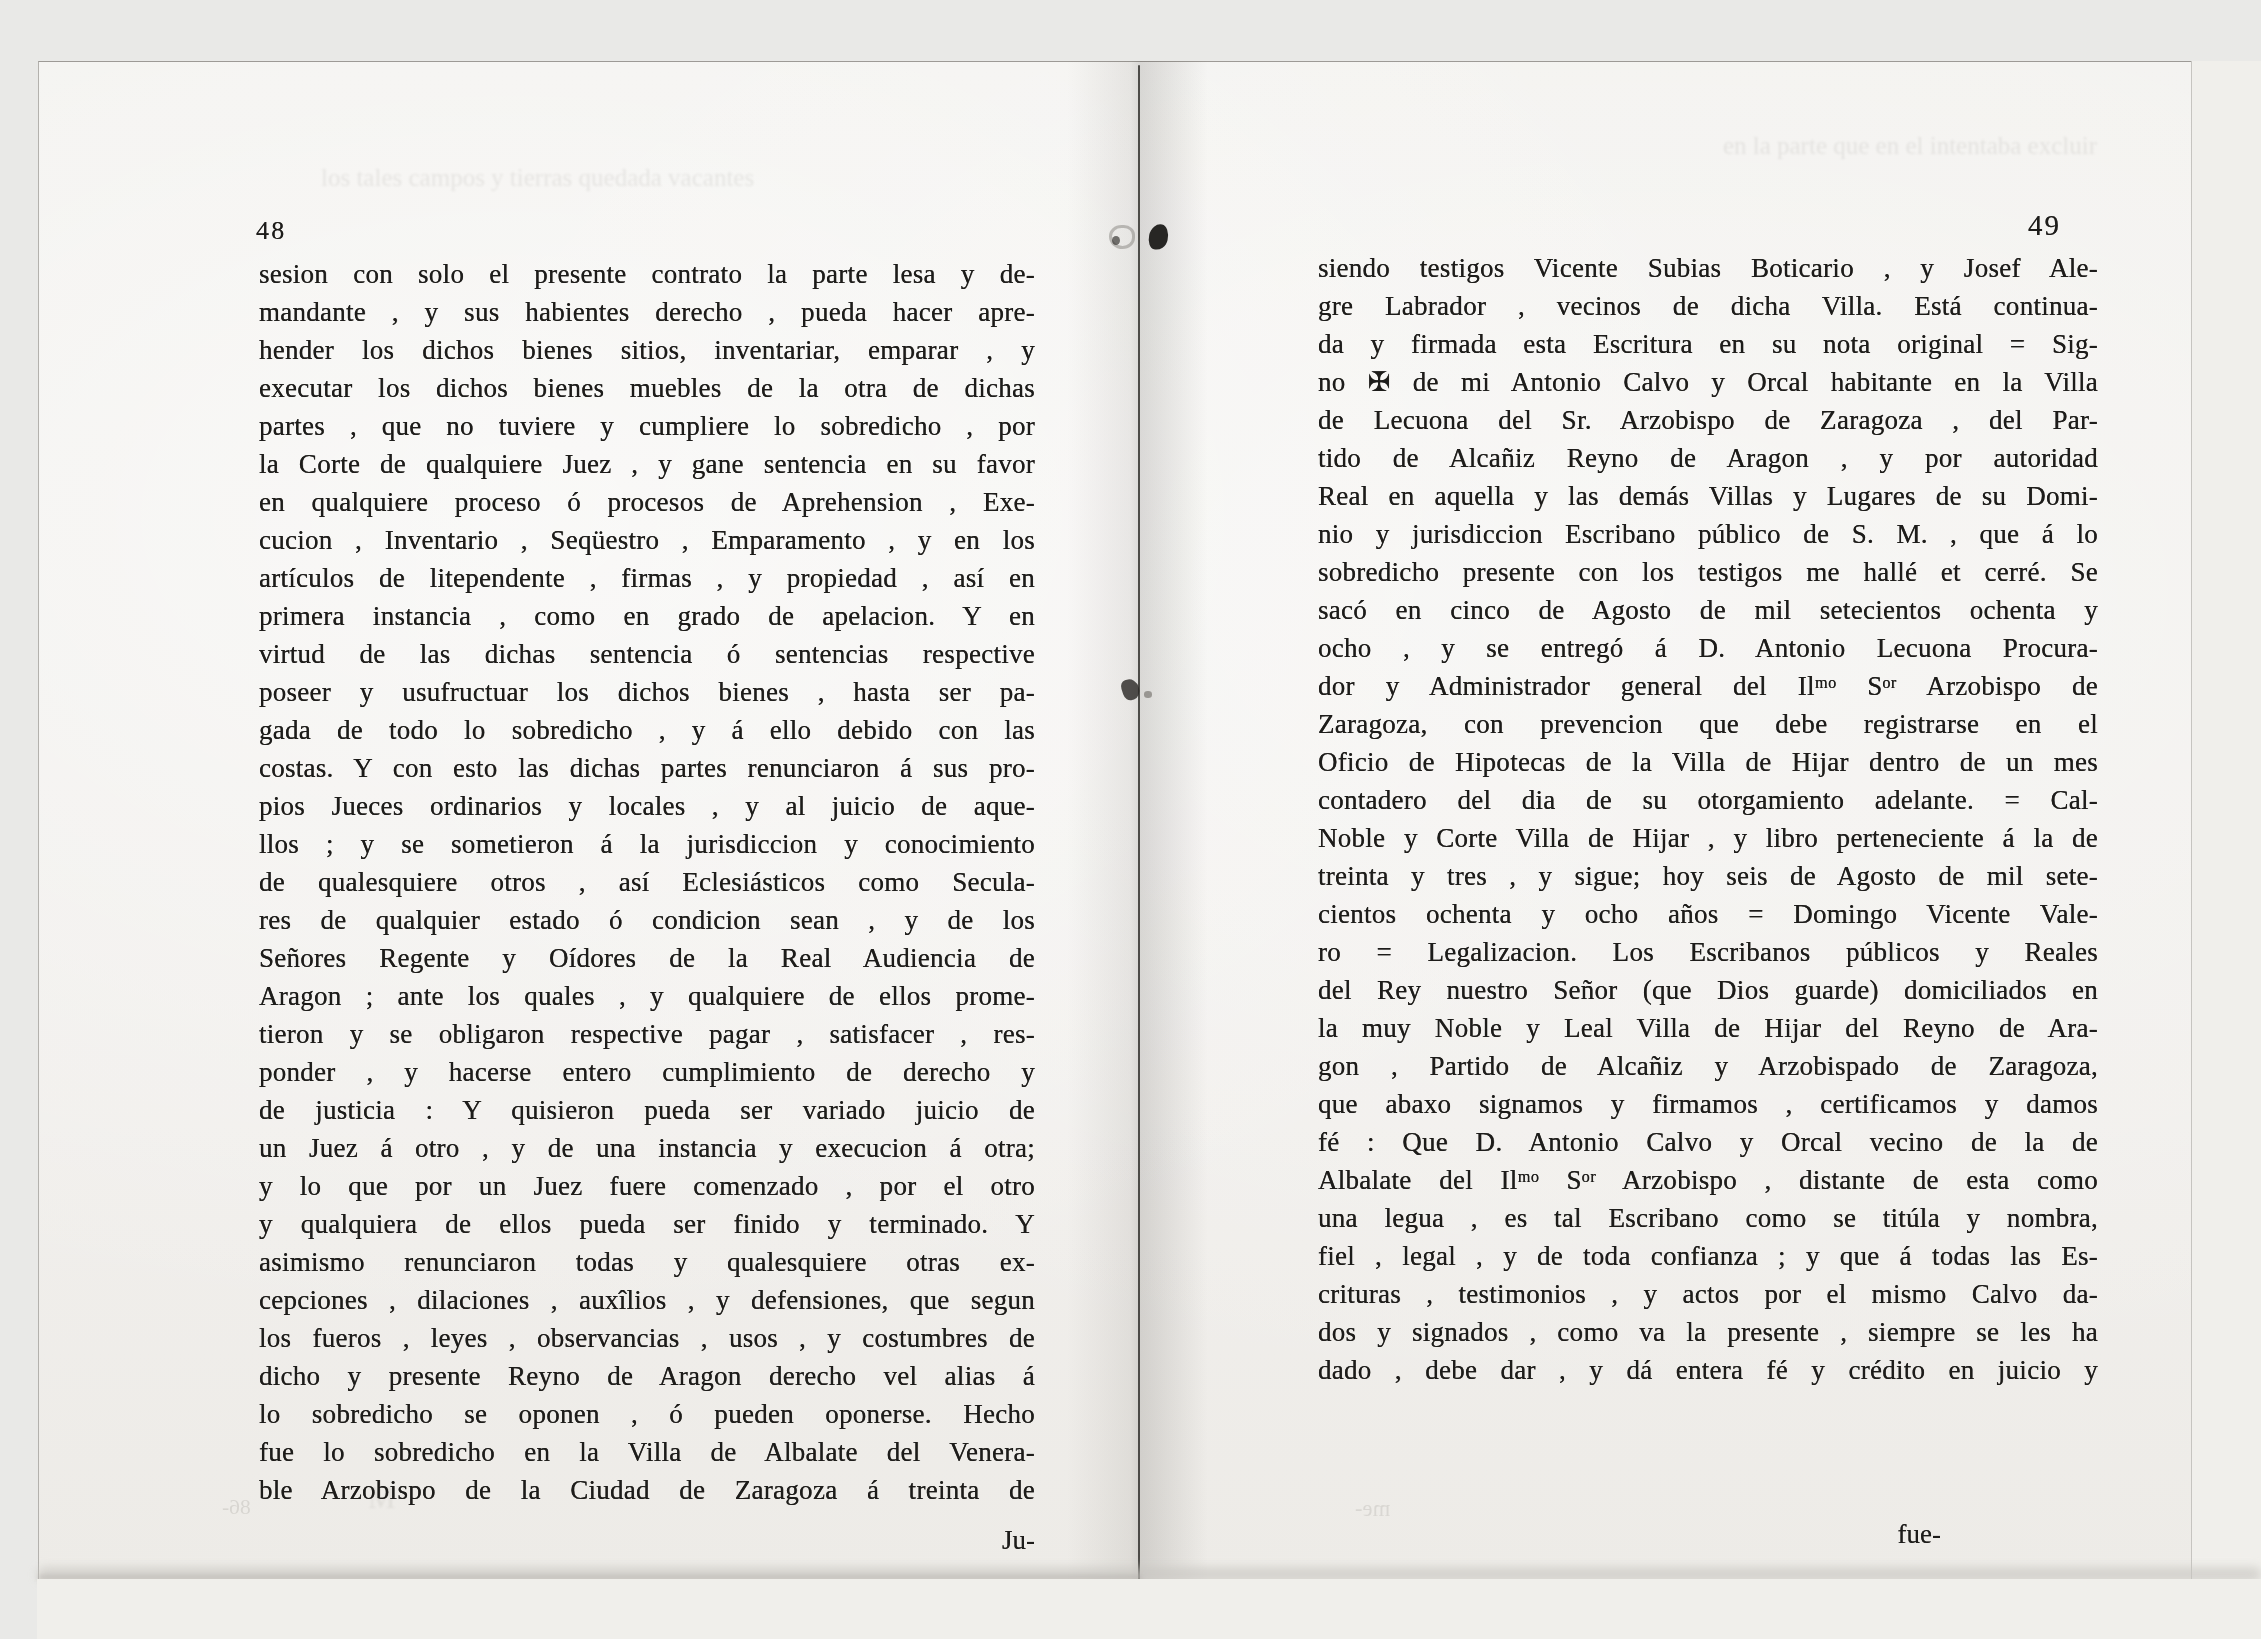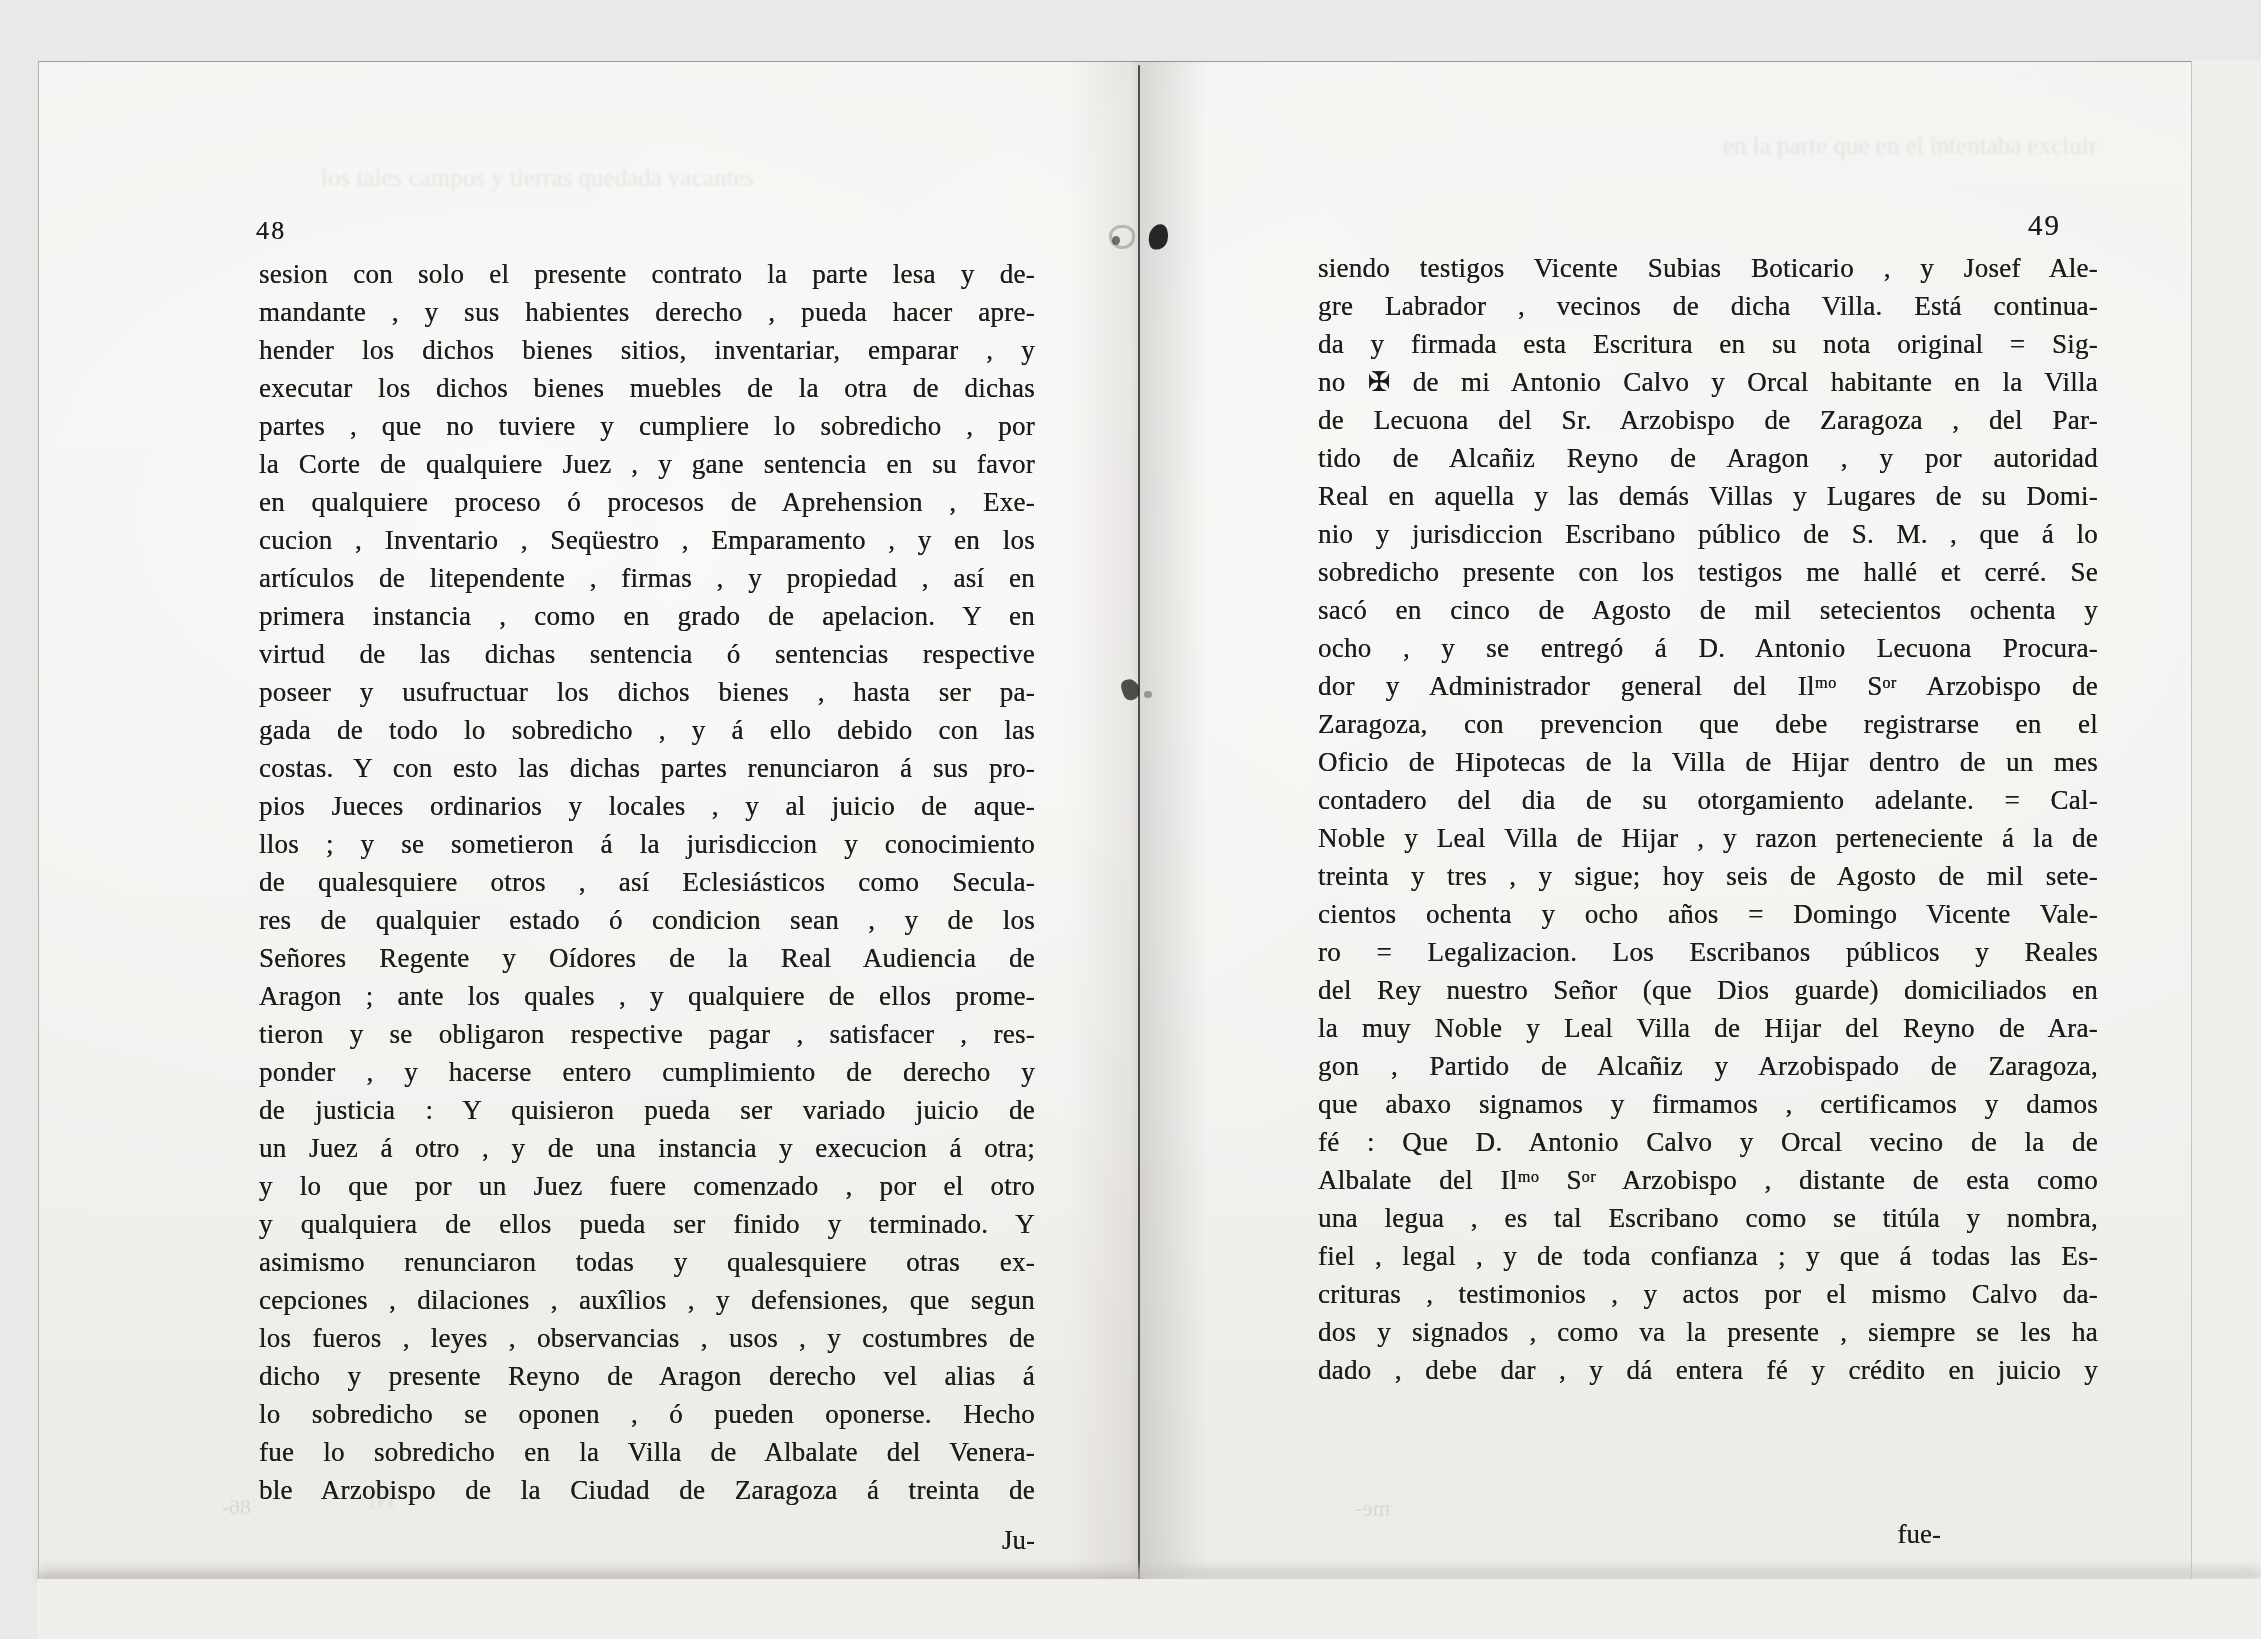--- a/index.html
+++ b/index.html
@@ -171,21 +171,21 @@
         <div class="line">tido de Alcañiz Reyno de Aragon , y por autoridad</div>
         <div class="line">Real en aquella y las demás Villas y Lugares de su Domi-</div>
         <div class="line">nio y jurisdiccion Escribano público de S. M. , que á lo</div>
         <div class="line">sobredicho presente con los testigos me hallé et cerré. Se</div>
         <div class="line">sacó en cinco de Agosto de mil setecientos ochenta y</div>
         <div class="line">ocho , y se entregó á D. Antonio Lecuona Procura-</div>
         <div class="line">dor y Administrador general del Ilᵐᵒ Sᵒʳ Arzobispo de</div>
         <div class="line">Zaragoza, con prevencion que debe registrarse en el</div>
         <div class="line">Oficio de Hipotecas de la Villa de Hijar dentro de un mes</div>
         <div class="line">contadero del dia de su otorgamiento adelante. = Cal-</div>
-        <div class="line">Noble y Leal Villa de Hijar , y razon perteneciente á la de</div>
+        <div class="line">Noble y Corte Villa de Hijar , y libro perteneciente á la de</div>
         <div class="line">treinta y tres , y sigue; hoy seis de Agosto de mil sete-</div>
         <div class="line">cientos ochenta y ocho años = Domingo Vicente Vale-</div>
         <div class="line">ro = Legalizacion. Los Escribanos públicos y Reales</div>
         <div class="line">del Rey nuestro Señor (que Dios guarde) domiciliados en</div>
         <div class="line">la muy Noble y Leal Villa de Hijar del Reyno de Ara-</div>
         <div class="line">gon , Partido de Alcañiz y Arzobispado de Zaragoza,</div>
         <div class="line">que abaxo signamos y firmamos , certificamos y damos</div>
         <div class="line">fé : Que D. Antonio Calvo y Orcal vecino de la de</div>
         <div class="line">Albalate del Ilᵐᵒ Sᵒʳ Arzobispo , distante de esta como</div>
         <div class="line">una legua , es tal Escribano como se titúla y nombra,</div>

